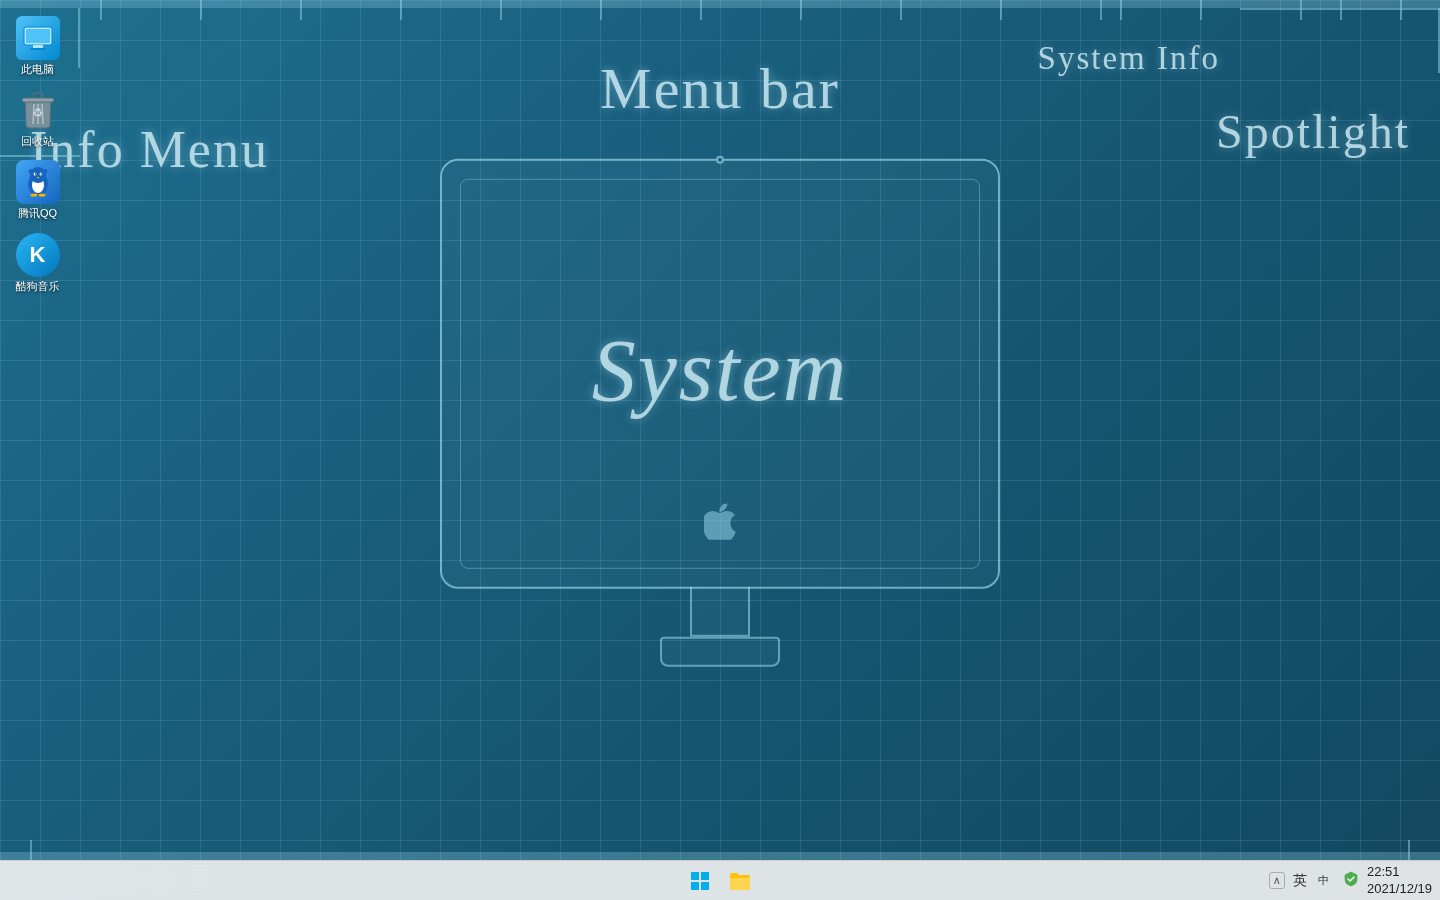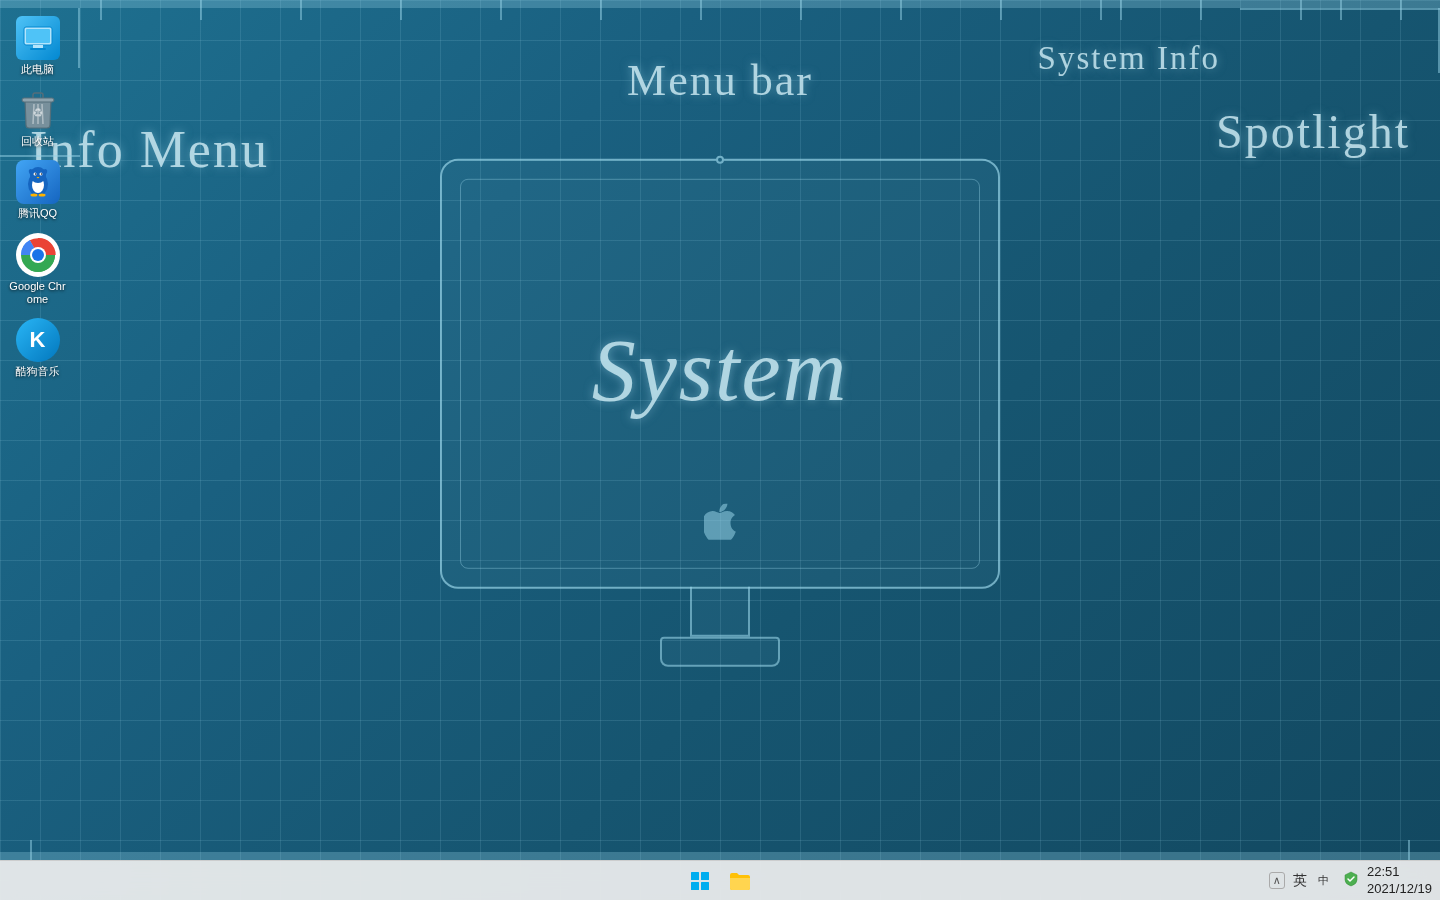--- a/index.html
+++ b/index.html
@@ -108,21 +108,21 @@
       letter-spacing: 2px;
       text-shadow: 0 0 10px rgba(150,210,230,0.5);
       pointer-events: none;
       white-space: nowrap;
     }
 
     .blueprint-text.menu-bar {
       top: 55px;
       left: 50%;
       transform: translateX(-50%);
-      font-size: 44px;
+      font-size: 58px;
     }
 
     .blueprint-text.apple-menu {
       top: 120px;
       left: 30px;
       font-size: 52px;
     }
 
     .blueprint-text.desktop-text {
       top: 320px;
@@ -416,45 +416,20 @@
           <ellipse cx="10" cy="7" rx="2" ry="3" fill="#1565c0" transform="rotate(-20 10 7)"></ellipse>
           <ellipse cx="24" cy="7" rx="2" ry="3" fill="#1565c0" transform="rotate(20 24 7)"></ellipse>
 
           <ellipse cx="13" cy="30" rx="3.5" ry="1.5" fill="#ffb300"></ellipse>
           <ellipse cx="21" cy="30" rx="3.5" ry="1.5" fill="#ffb300"></ellipse>
         </svg>
       </div>
       <div class="icon-label">腾讯QQ</div>
     </div>
 
-    <div class="desktop-icon">
-      <div class="icon-image" style="background:white;border-radius:50%;padding:2px;">
-        <svg width="36" height="36" viewBox="0 0 36 36" class="chrome-svg">
-
-          <circle cx="18" cy="18" r="17" fill="white"></circle>
-
-          <path d="M18 18 L35 18 A17 17 0 0 0 9.7 3.3 Z" fill="#EA4335"></path>
-
-          <path d="M18 18 L9.7 3.3 A17 17 0 0 0 1 18 Z" fill="#4285F4"></path>
-
-          <path d="M18 18 L1 18 A17 17 0 0 0 18 35 A17 17 0 0 0 35 18 Z" fill="#34A853"></path>
-
-          <path d="M18 1 A17 17 0 0 1 35.7 18 L27 18 A9 9 0 0 0 18 9 Z" fill="#EA4335"></path>
-
-          <path d="M1 18 A17 17 0 0 1 9.7 3.3 L14.5 11.5 A9 9 0 0 0 9 18 Z" fill="#4285F4"></path>
-
-          <path d="M23 18 A9 9 0 0 1 14.5 24.5 L9.7 32.7 A17 17 0 0 0 35 18 Z" fill="#34A853"></path>
-
-          <circle cx="18" cy="18" r="8" fill="white"></circle>
-
-          <circle cx="18" cy="18" r="6" fill="#1a73e8"></circle>
-        </svg>
-      </div>
-      <div class="icon-label">Google Chrome</div>
-    </div>
 
     <div class="desktop-icon">
       <div class="icon-image" style="background:linear-gradient(135deg,#29b6f6,#0277bd);border-radius:50%;">
         <span style="font-size:22px;font-weight:900;color:white;font-family:sans-serif;">K</span>
       </div>
       <div class="icon-label">酷狗音乐</div>
     </div>
 
   </div>
 

